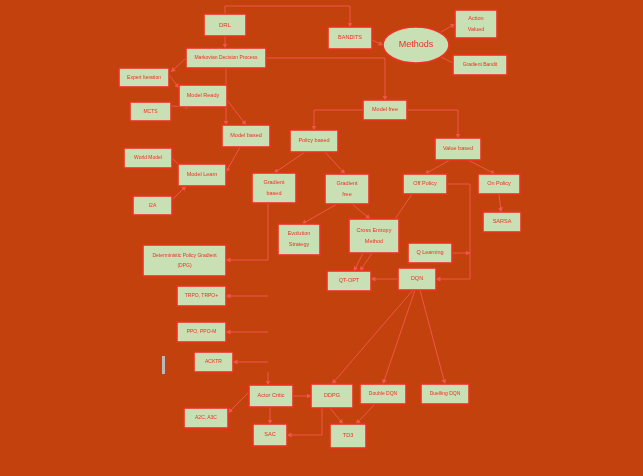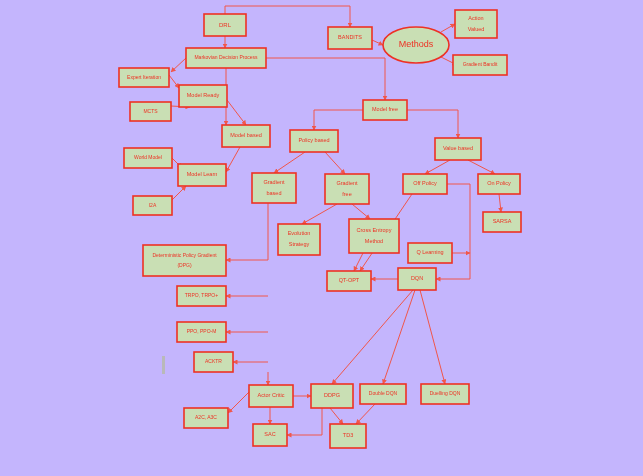--- a/index.html
+++ b/index.html
@@ -1,17 +1,17 @@
 <!DOCTYPE html>
 <html><head>
 <meta charset="utf-8">
 <style>
   html,body{margin:0;padding:0;background:#ffffff;}
   body{width:643px;height:476px;overflow:hidden;font-family:"Liberation Sans",sans-serif;}
-  #stage{position:relative;width:643px;height:476px;background:#c4b5fd;}
+  #stage{position:relative;width:643px;height:476px;background:#c2410c;}
   svg{position:absolute;left:0;top:0;width:643px;height:476px;}
   .nodetext{font-family:"Liberation Sans",sans-serif;fill:#ee3124;text-anchor:middle;dominant-baseline:middle;}
   .cursor{position:absolute;width:3px;height:18px;background:#b9b9b9;}
 </style>
 </head>
 <body>
 
 <div id="stage">
   <svg id="svg" viewBox="0 0 643 476">
     <defs>

